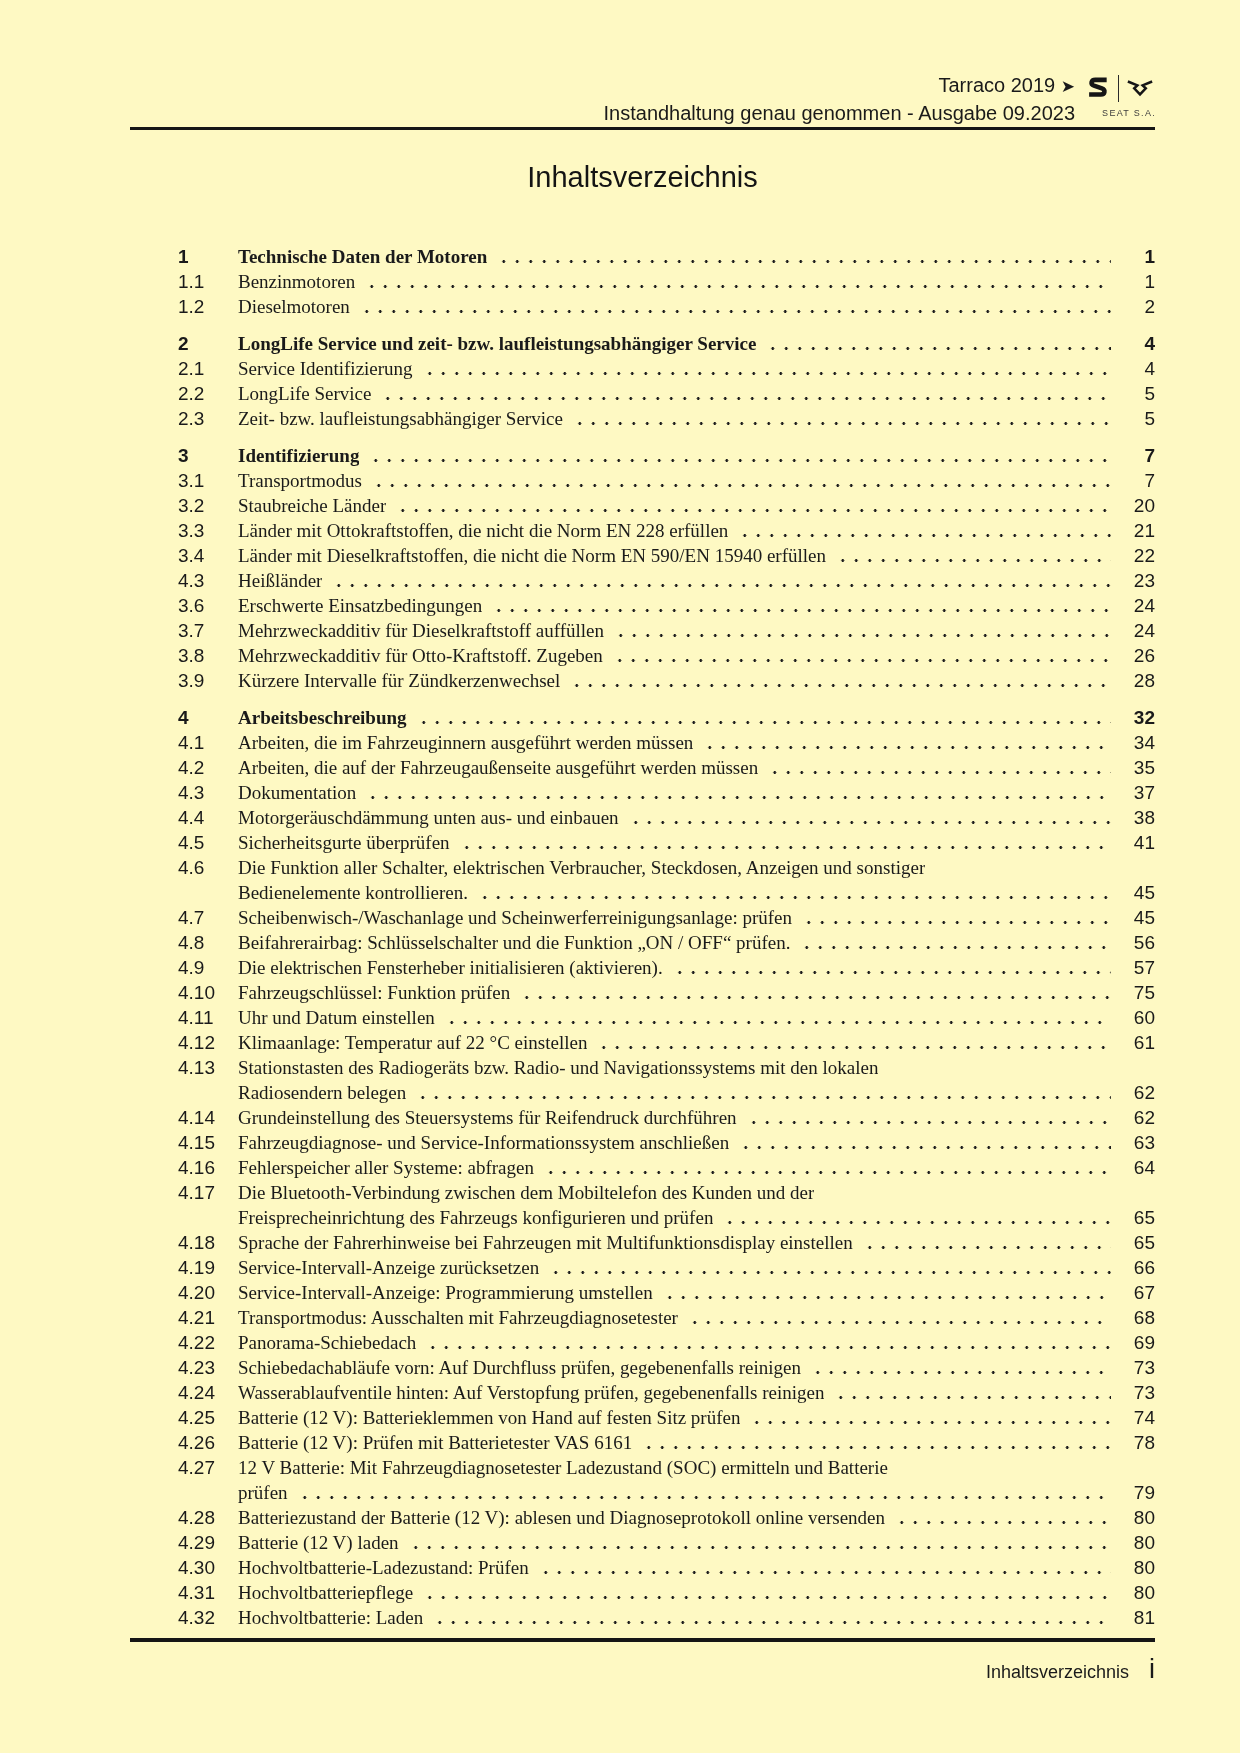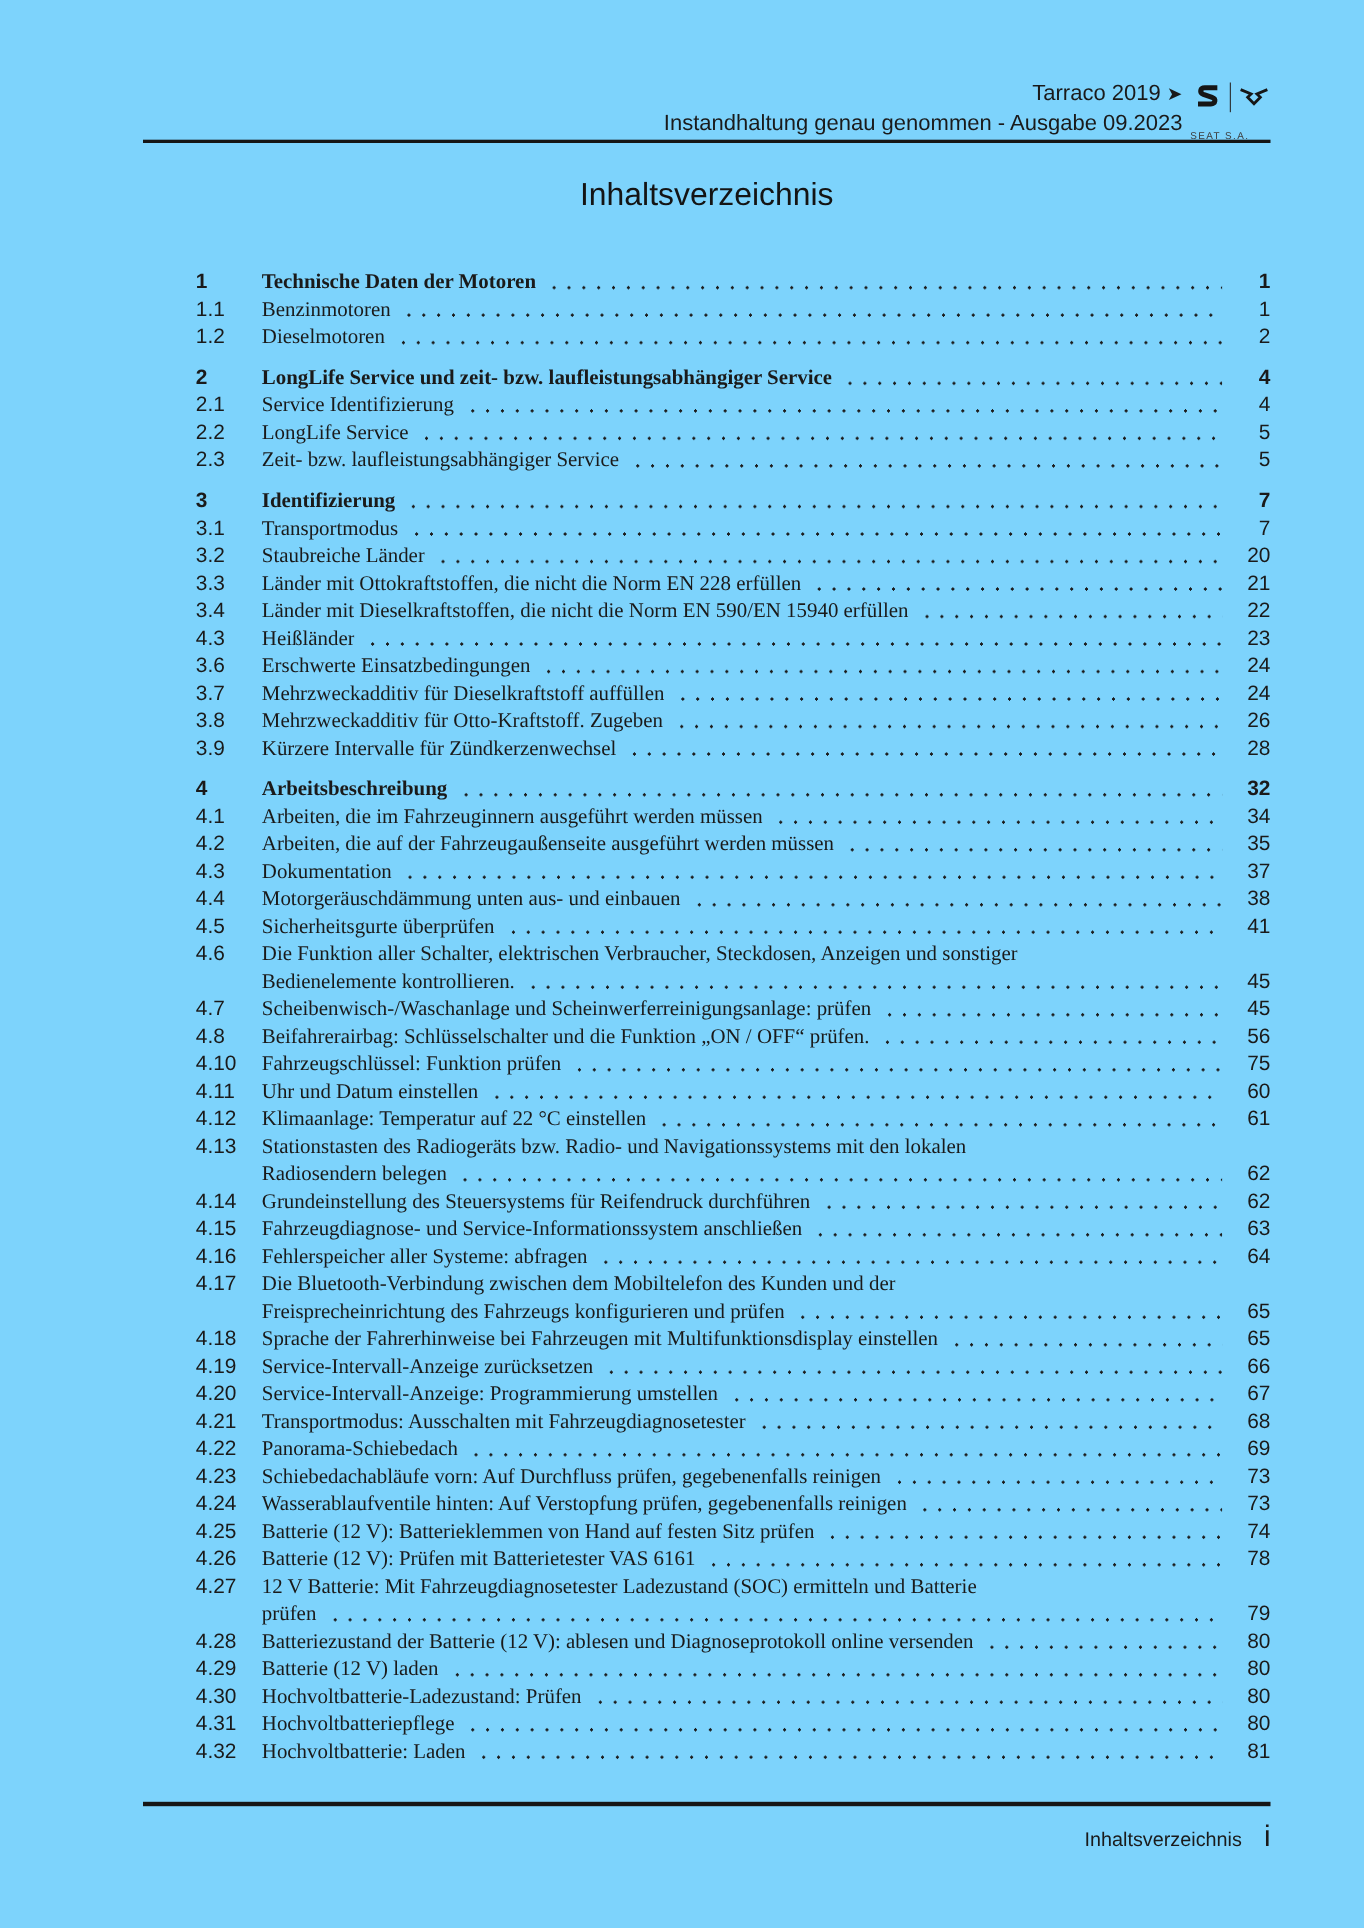--- a/index.html
+++ b/index.html
@@ -4,34 +4,34 @@
 <style>
   html,body { margin:0; padding:0; }
   body {
     width:1240px; height:1753px;
     background:#ffffff;
     font-family:"Liberation Sans","DejaVu Sans",sans-serif;
     color:#1a1a1a;
     position:relative;
     overflow:hidden;
   }
-  .page { position:absolute; inset:0; background:#7dd3fc; }
+  .page { position:absolute; inset:0; background:#fef9c3; }
 
   
   .header-text {
     position:absolute; top:72px; right:165px;
     text-align:right; font-size:20px; line-height:27px; white-space:nowrap;
   }
   .arrow-glyph { font-size:17px; letter-spacing:0; }
   .brand { position:absolute; top:73px; left:1082px; width:74px; }
   .brand-row { display:flex; align-items:center; gap:7px; height:30px; justify-content:center; }
   .brand-divider { width:1px; height:27px; background:#2a2a2a; }
   .brand-name {
     font-size:9px; letter-spacing:1.3px; color:#3c3c3c;
-    text-align:left; margin-top:15px; white-space:nowrap;
+    text-align:right; margin-top:5px; white-space:nowrap;
   }
   .header-rule { position:absolute; top:127px; left:130px; width:1025px; height:3px; background:#161616; }
 
   
   h1.doc-title {
     position:absolute; top:158px; left:130px; width:1025px; margin:0;
     text-align:center; font-size:29px; font-weight:400; line-height:38px; color:#141414;
   }
 
   
@@ -246,20 +246,26 @@
     <span class="leader"></span>
     <span class="pg">45</span>
   </div>
       <div class="line">
     <span class="num">4.8</span>
     <span class="t">Beifahrerairbag: Schlüsselschalter und die Funktion „ON / OFF“ prüfen.</span>
     <span class="leader"></span>
     <span class="pg">56</span>
   </div>
       <div class="line">
+    <span class="num">4.9</span>
+    <span class="t">Die elektrischen Fensterheber initialisieren (aktivieren).</span>
+    <span class="leader"></span>
+    <span class="pg">57</span>
+  </div>
+      <div class="line">
     <span class="num">4.10</span>
     <span class="t">Fahrzeugschlüssel: Funktion prüfen</span>
     <span class="leader"></span>
     <span class="pg">75</span>
   </div>
       <div class="line">
     <span class="num">4.11</span>
     <span class="t">Uhr und Datum einstellen</span>
     <span class="leader"></span>
     <span class="pg">60</span>

